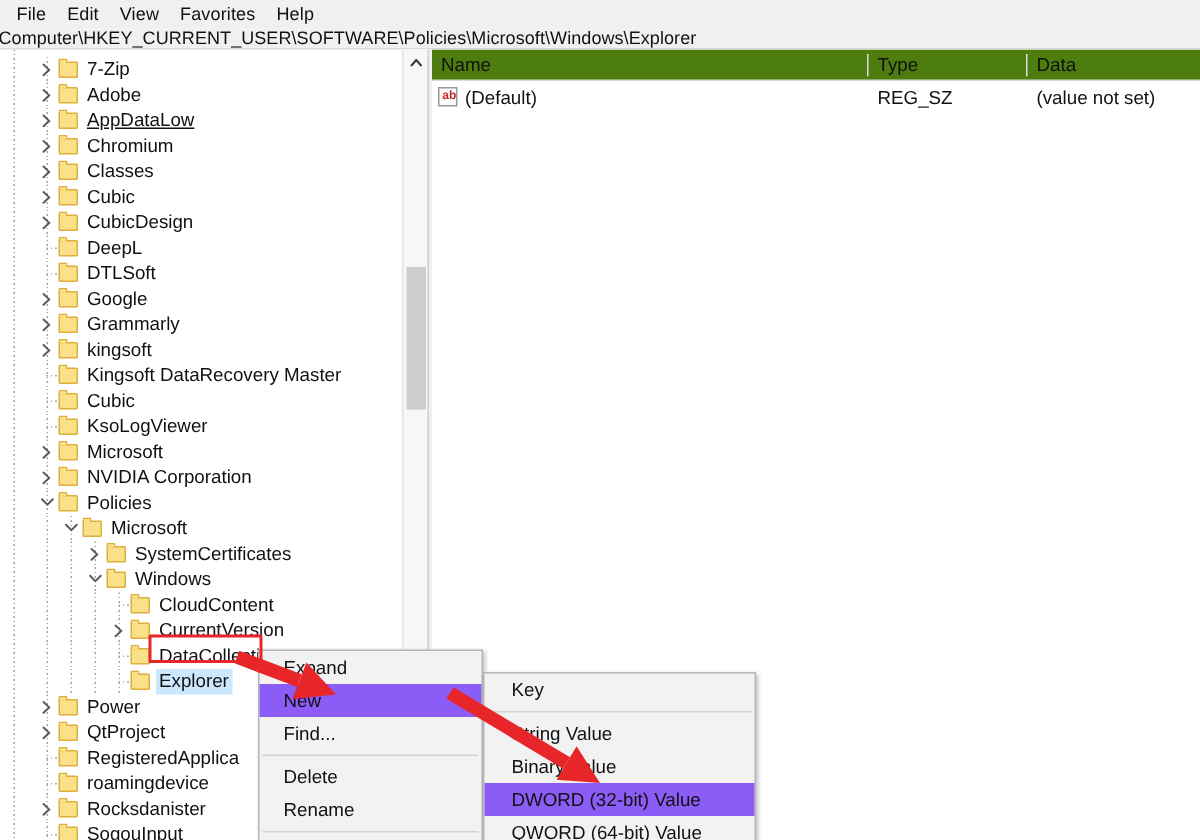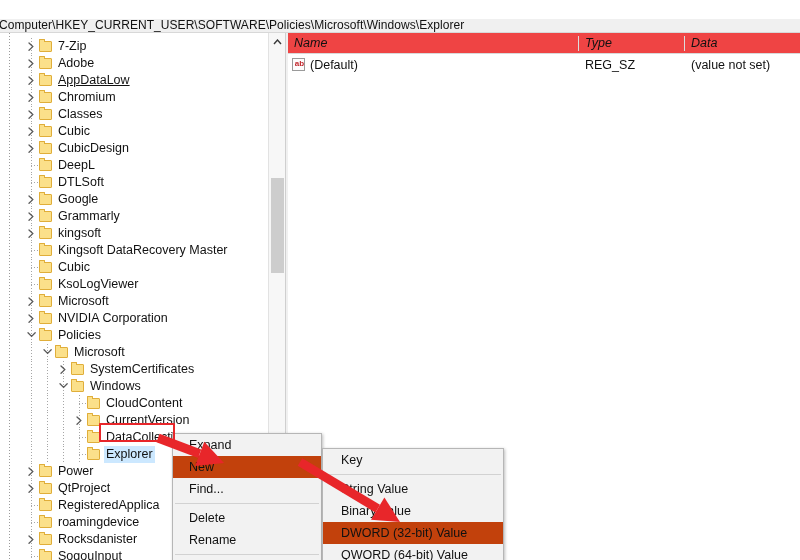--- a/index.html
+++ b/index.html
@@ -102,21 +102,21 @@
     position:absolute;left:0;top:0;width:17px;height:17px;
     display:flex;align-items:center;justify-content:center;
   }
   .vsb .thumb{
     position:absolute;left:2px;width:13px;background:#cdcdcd;
   }
 
   
   .lvhead{
     position:absolute;left:0;top:0;width:512px;height:21px;
-    background:#ef4444;border-bottom:1px solid #d9d9d9;box-sizing:border-box;font-style:italic;
+    background:#4d7c0f;border-bottom:1px solid #d9d9d9;box-sizing:border-box;
   }
   .lvhead .hc{
     position:absolute;top:0;height:21px;line-height:21px;
     font-size:12.5px;color:#111;padding-left:6px;white-space:nowrap;
   }
   .lvhead .hsep{
     position:absolute;top:3px;width:1px;height:15px;background:#dcdcdc;
   }
   .lvrow{
     position:absolute;left:0;top:21px;width:512px;height:22px;
@@ -138,41 +138,48 @@
   
   .ctxmenu{
     position:absolute;background:#f2f2f2;border:1px solid #b6b6b6;
     box-sizing:border-box;box-shadow:1px 1px 3px rgba(0,0,0,.26);
   }
   .ctxmenu .row{
     position:relative;height:22px;line-height:22px;
     font-size:12.5px;color:#111;white-space:nowrap;box-sizing:border-box;
   }
   .ctxmenu .row .txt{position:absolute;top:0;height:22px;line-height:22px;}
-  .ctxmenu .row.hl{background:#c2410c;}
+  .ctxmenu .row.hl{background:#8b5cf6;}
   .ctxmenu .sep{
     height:1px;margin:3px 2px 3px 2px;background:#d2d2d2;
   }
   .ctxmenu .subarrow{
     position:absolute;right:7px;top:0;height:22px;
     display:flex;align-items:center;
   }
 
   
   .annobox{
     position:absolute;border:2px solid #e8262a;box-sizing:border-box;
     border-radius:1px;pointer-events:none;
   }
   .arrow{position:absolute;pointer-events:none;}
 </style>
 </head>
 <body>
 
 <div id="app">
 
+  <div class="menubar">
+    <div class="mi">File</div>
+    <div class="mi">Edit</div>
+    <div class="mi">View</div>
+    <div class="mi">Favorites</div>
+    <div class="mi">Help</div>
+  </div>
 
   <div class="addrbar">
     <div class="addrtext">Computer\HKEY_CURRENT_USER\SOFTWARE\Policies\Microsoft\Windows\Explorer</div>
   </div>
 
   <div class="leftstrip">
     <div class="dots"></div>
   </div>
 
   <div class="treepane" id="treepane">

